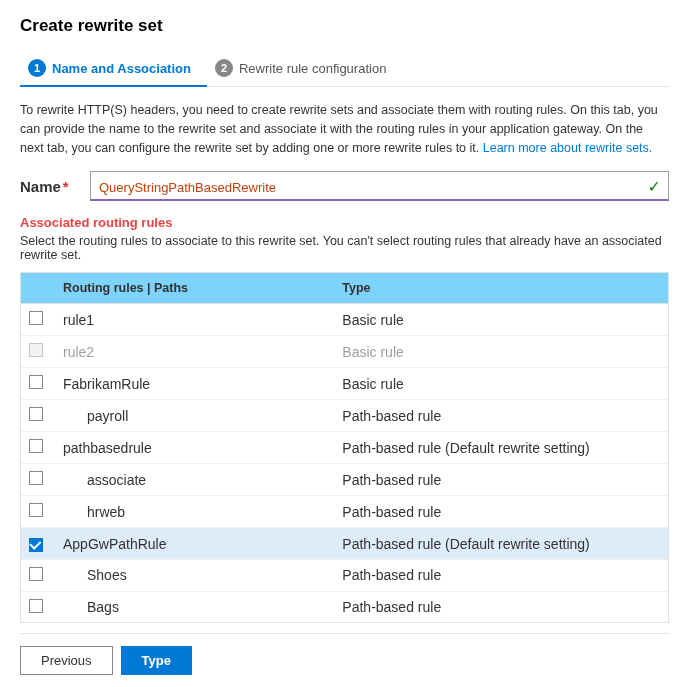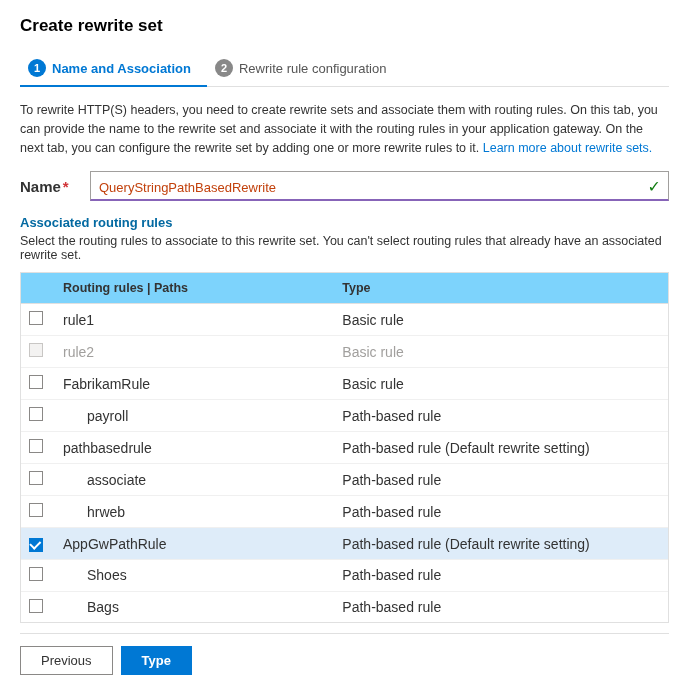--- a/index.html
+++ b/index.html
@@ -110,21 +110,21 @@
       position: absolute;
       right: 8px;
       top: 50%;
       transform: translateY(-50%);
       color: #107c10;
       font-size: 16px;
     }
     .section-title {
       font-size: 13px;
       font-weight: 700;
-      color: #0369a1;
+      color: #ef4444;
       margin-bottom: 4px;
     }
     .section-sub {
       font-size: 12.5px;
       color: #333;
       margin-bottom: 10px;
     }
     .table-container {
       border: 1px solid #e0e0e0;
       flex: 1;

